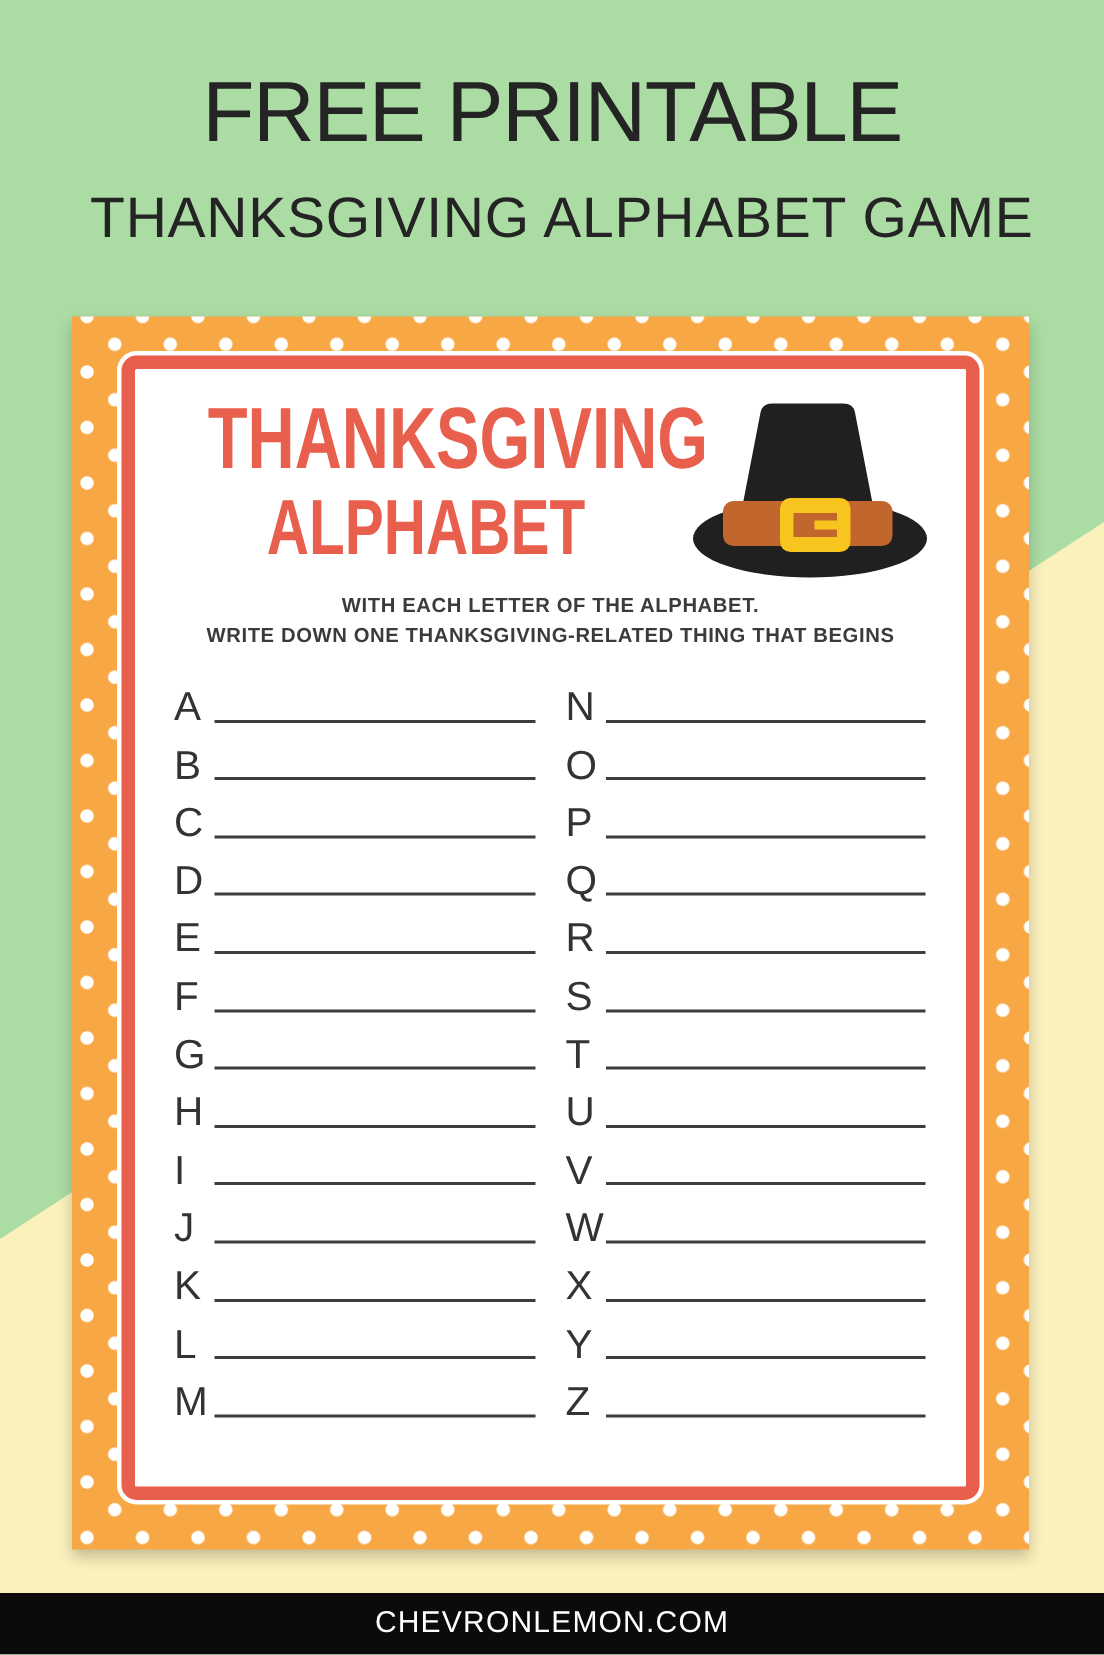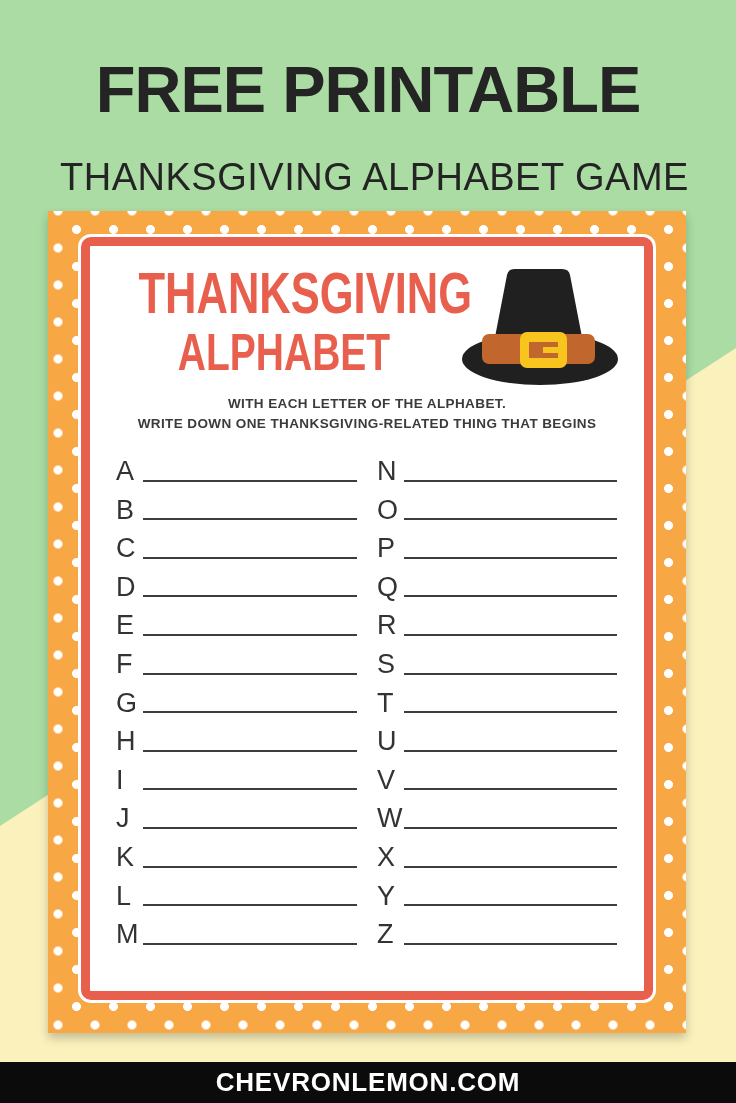--- a/index.html
+++ b/index.html
@@ -9,22 +9,22 @@
     background:#abdca3;
   }
   .bg-green{position:absolute;inset:0;background:var(--green,#abdca3);}
   .bg-yellow{
     position:absolute;inset:0;background:var(--yellow,#fbf1bd);
     clip-path:polygon(0 826px,736px 348px,736px 1103px,0 1103px);
   }
 
   
   .banner{position:absolute;top:46px;left:0;right:0;text-align:center;color:var(--text-dark,#242424);}
-  .banner-title{font-size:65px;font-weight:bold;letter-spacing:-1px;line-height:1.05;margin:10px;}
-  .banner-subtitle{font-size:38px;font-weight:normal;letter-spacing:0.5px;line-height:1;margin-top:34px;padding-left:13px;}
+  .banner-title{font-size:57px;font-weight:normal;letter-spacing:-1px;line-height:1.05;margin:0;}
+  .banner-subtitle{font-size:38px;font-weight:normal;letter-spacing:0.5px;line-height:1;margin-top:21px;padding-left:13px;}
 
   
   .worksheet{
     position:absolute;left:48px;top:211px;width:638px;height:822px;
     background-color:var(--orange,#f8a745);
     background-image:
       radial-gradient(circle, #fff 4.1px, rgba(255,255,255,0) 4.8px),
       radial-gradient(circle, #fff 4.1px, rgba(255,255,255,0) 4.8px);
     background-size:37px 37px,37px 37px;
     background-position:10px 0px,28.5px 18.5px;
@@ -59,21 +59,21 @@
   .blank-line{flex:1;height:2px;border-bottom:2px solid var(--line-dark,#3d3d3d);margin-left:2px;margin-bottom:1px;}
 
   .ws-footer{position:absolute;left:0;right:0;bottom:6px;text-align:center;
     font-size:11.5px;color:#4c4c4c;}
 
   
   .bottom-bar{
     position:absolute;left:0;right:0;bottom:0;height:41px;
     background:var(--bar-black,#0b0b0b);color:#fff;
     display:flex;align-items:center;justify-content:center;
-    font-size:26px;letter-spacing:0.8px;font-weight:bold;
+    font-size:20px;letter-spacing:0.8px;
   }
 </style>
 </head>
 <body>
 
 <div class="bg-green"></div>
 <div class="bg-yellow"></div>
 
 <div class="banner">
   <div class="banner-title">FREE PRINTABLE</div>

